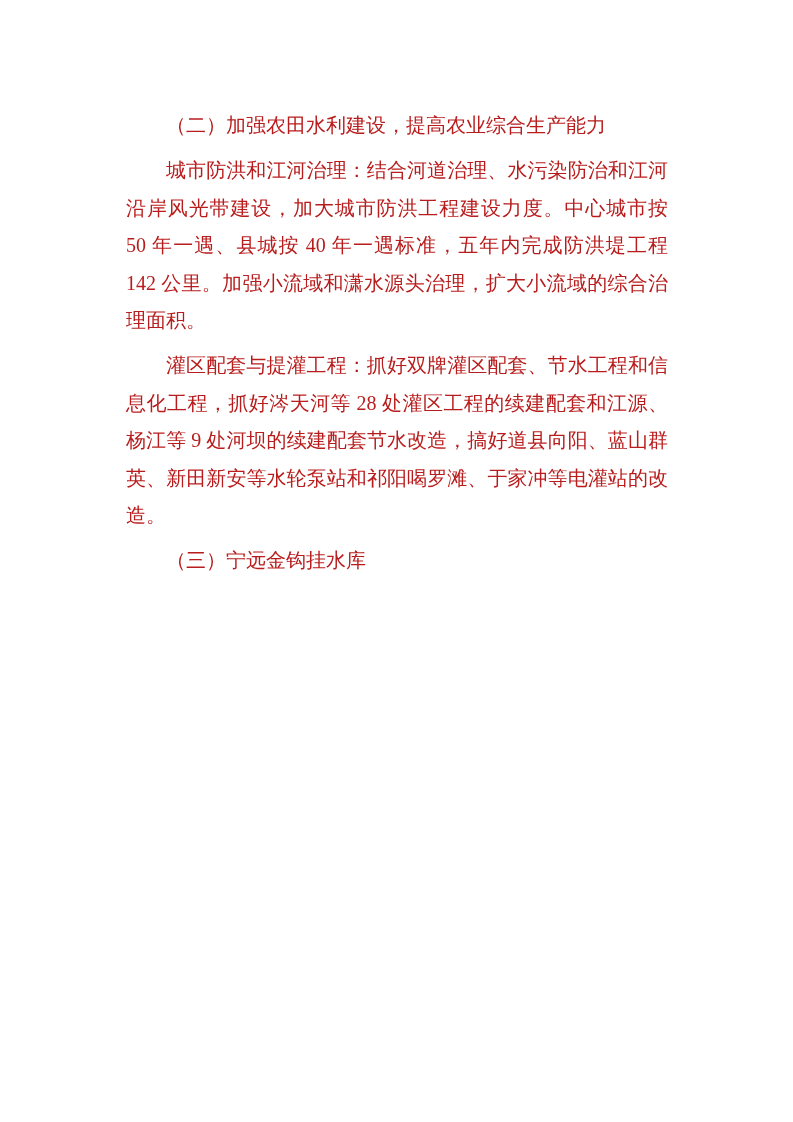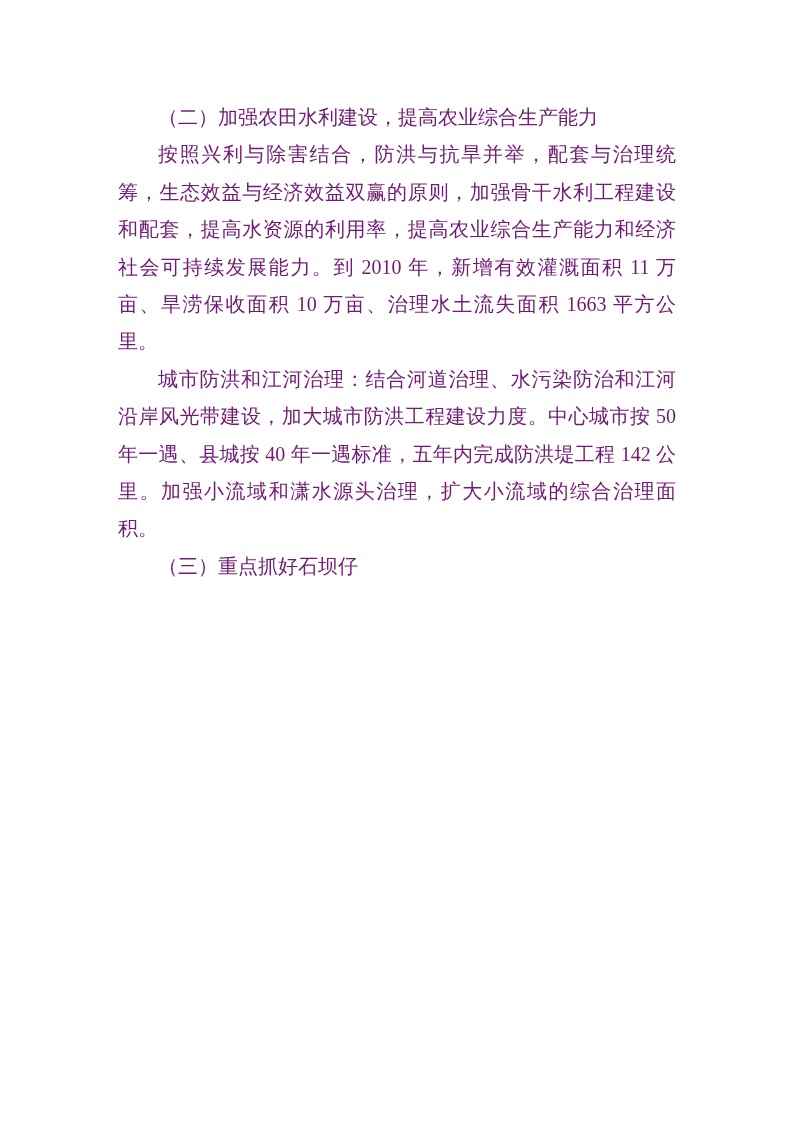--- a/index.html
+++ b/index.html
@@ -16,35 +16,35 @@
     overflow: hidden;
     font-family: "Liberation Serif", "DejaVu Serif", serif;
   }
   .content {
     position: absolute;
     left: 118px;
     top: 99px;
     width: 558px;
   }
   .para {
-    margin: 0;
+    margin: 8px;
     padding: 0;
     font-size: 20px;
     line-height: 37.4px;
-    color: #701a75;
+    color: #b91c1c;
     text-align: justify;
     text-justify: inter-ideograph;
     text-indent: 2em;
     overflow-wrap: break-word;
     font-weight: normal;
   }
 </style>
 </head>
 <body>
 
 <div class="page">
   <div class="content">
     <p class="para">（二）加强农田水利建设，提高农业综合生产能力</p>
-    <p class="para">按照兴利与除害结合，防洪与抗旱并举，配套与治理统筹，生态效益与经济效益双赢的原则，加强骨干水利工程建设和配套，提高水资源的利用率，提高农业综合生产能力和经济社会可持续发展能力。到 2010 年，新增有效灌溉面积 11 万亩、旱涝保收面积 10 万亩、治理水土流失面积 1663 平方公里。</p>
     <p class="para">城市防洪和江河治理：结合河道治理、水污染防治和江河沿岸风光带建设，加大城市防洪工程建设力度。中心城市按 50 年一遇、县城按 40 年一遇标准，五年内完成防洪堤工程 142 公里。加强小流域和潇水源头治理，扩大小流域的综合治理面积。</p>
-    <p class="para">（三）重点抓好石坝仔</p>
+    <p class="para">灌区配套与提灌工程：抓好双牌灌区配套、节水工程和信息化工程，抓好涔天河等 28 处灌区工程的续建配套和江源、杨江等 9 处河坝的续建配套节水改造，搞好道县向阳、蓝山群英、新田新安等水轮泵站和祁阳喝罗滩、于家冲等电灌站的改造。</p>
+    <p class="para">（三）宁远金钩挂水库</p>
   </div>
 </div>
 
 </body></html>

